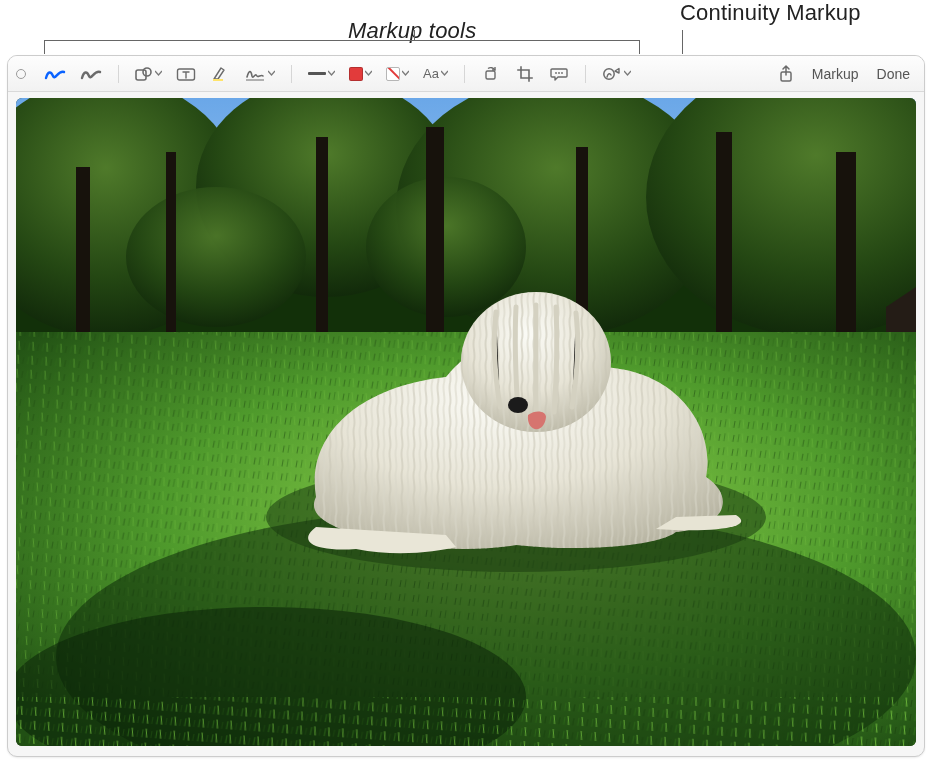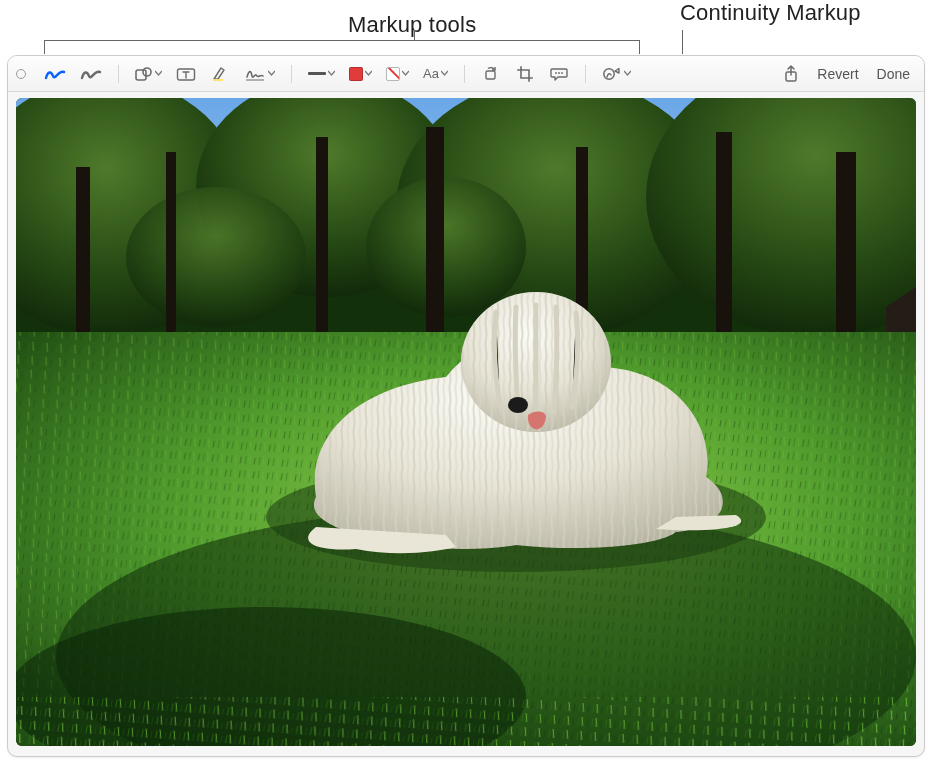--- a/index.html
+++ b/index.html
@@ -14,21 +14,21 @@
     overflow: hidden;
   }
 
   
   .callout-label {
     position: absolute;
     font-size: 22px;
     color: #222;
     letter-spacing: 0.2px;
   }
-  #callout-markup-tools { left: 348px; top: 12px; }
+  #callout-markup-tools { left: 348px; top: 18px; font-style: italic; }
   #callout-continuity   { left: 680px; top: 0; }
 
   .bracket {
     position: absolute;
     pointer-events: none;
   }
   .bracket .hline {
     position: absolute;
     height: 1px;
     background: #666;
@@ -341,21 +341,21 @@
     <div class="tb-btn" title="Share">
       <span>
         <svg width="14" height="18" viewBox="0 0 14 18">
           <path d="M7 1 L7 10 M7 1 L4 4 M7 1 L10 4" fill="none" stroke="#6b6b6b" stroke-width="1.5" stroke-linecap="round"></path>
           <rect x="2" y="7" width="10" height="9" rx="1.5" fill="none" stroke="#6b6b6b" stroke-width="1.5"></rect>
         </svg>
       </span>
     </div>
 
     <div class="txt-btn">
-      <span>Revert</span>
+      <span>Markup</span>
     </div>
 
     <div class="txt-btn">
       <span>Done</span>
     </div>
   </div>
 
   <div class="canvas" aria-label="A white mop-haired dog lying on green grass with trees behind">
     <svg class="scene" viewBox="0 0 900 650" preserveAspectRatio="xMidYMid slice">
       <defs>

